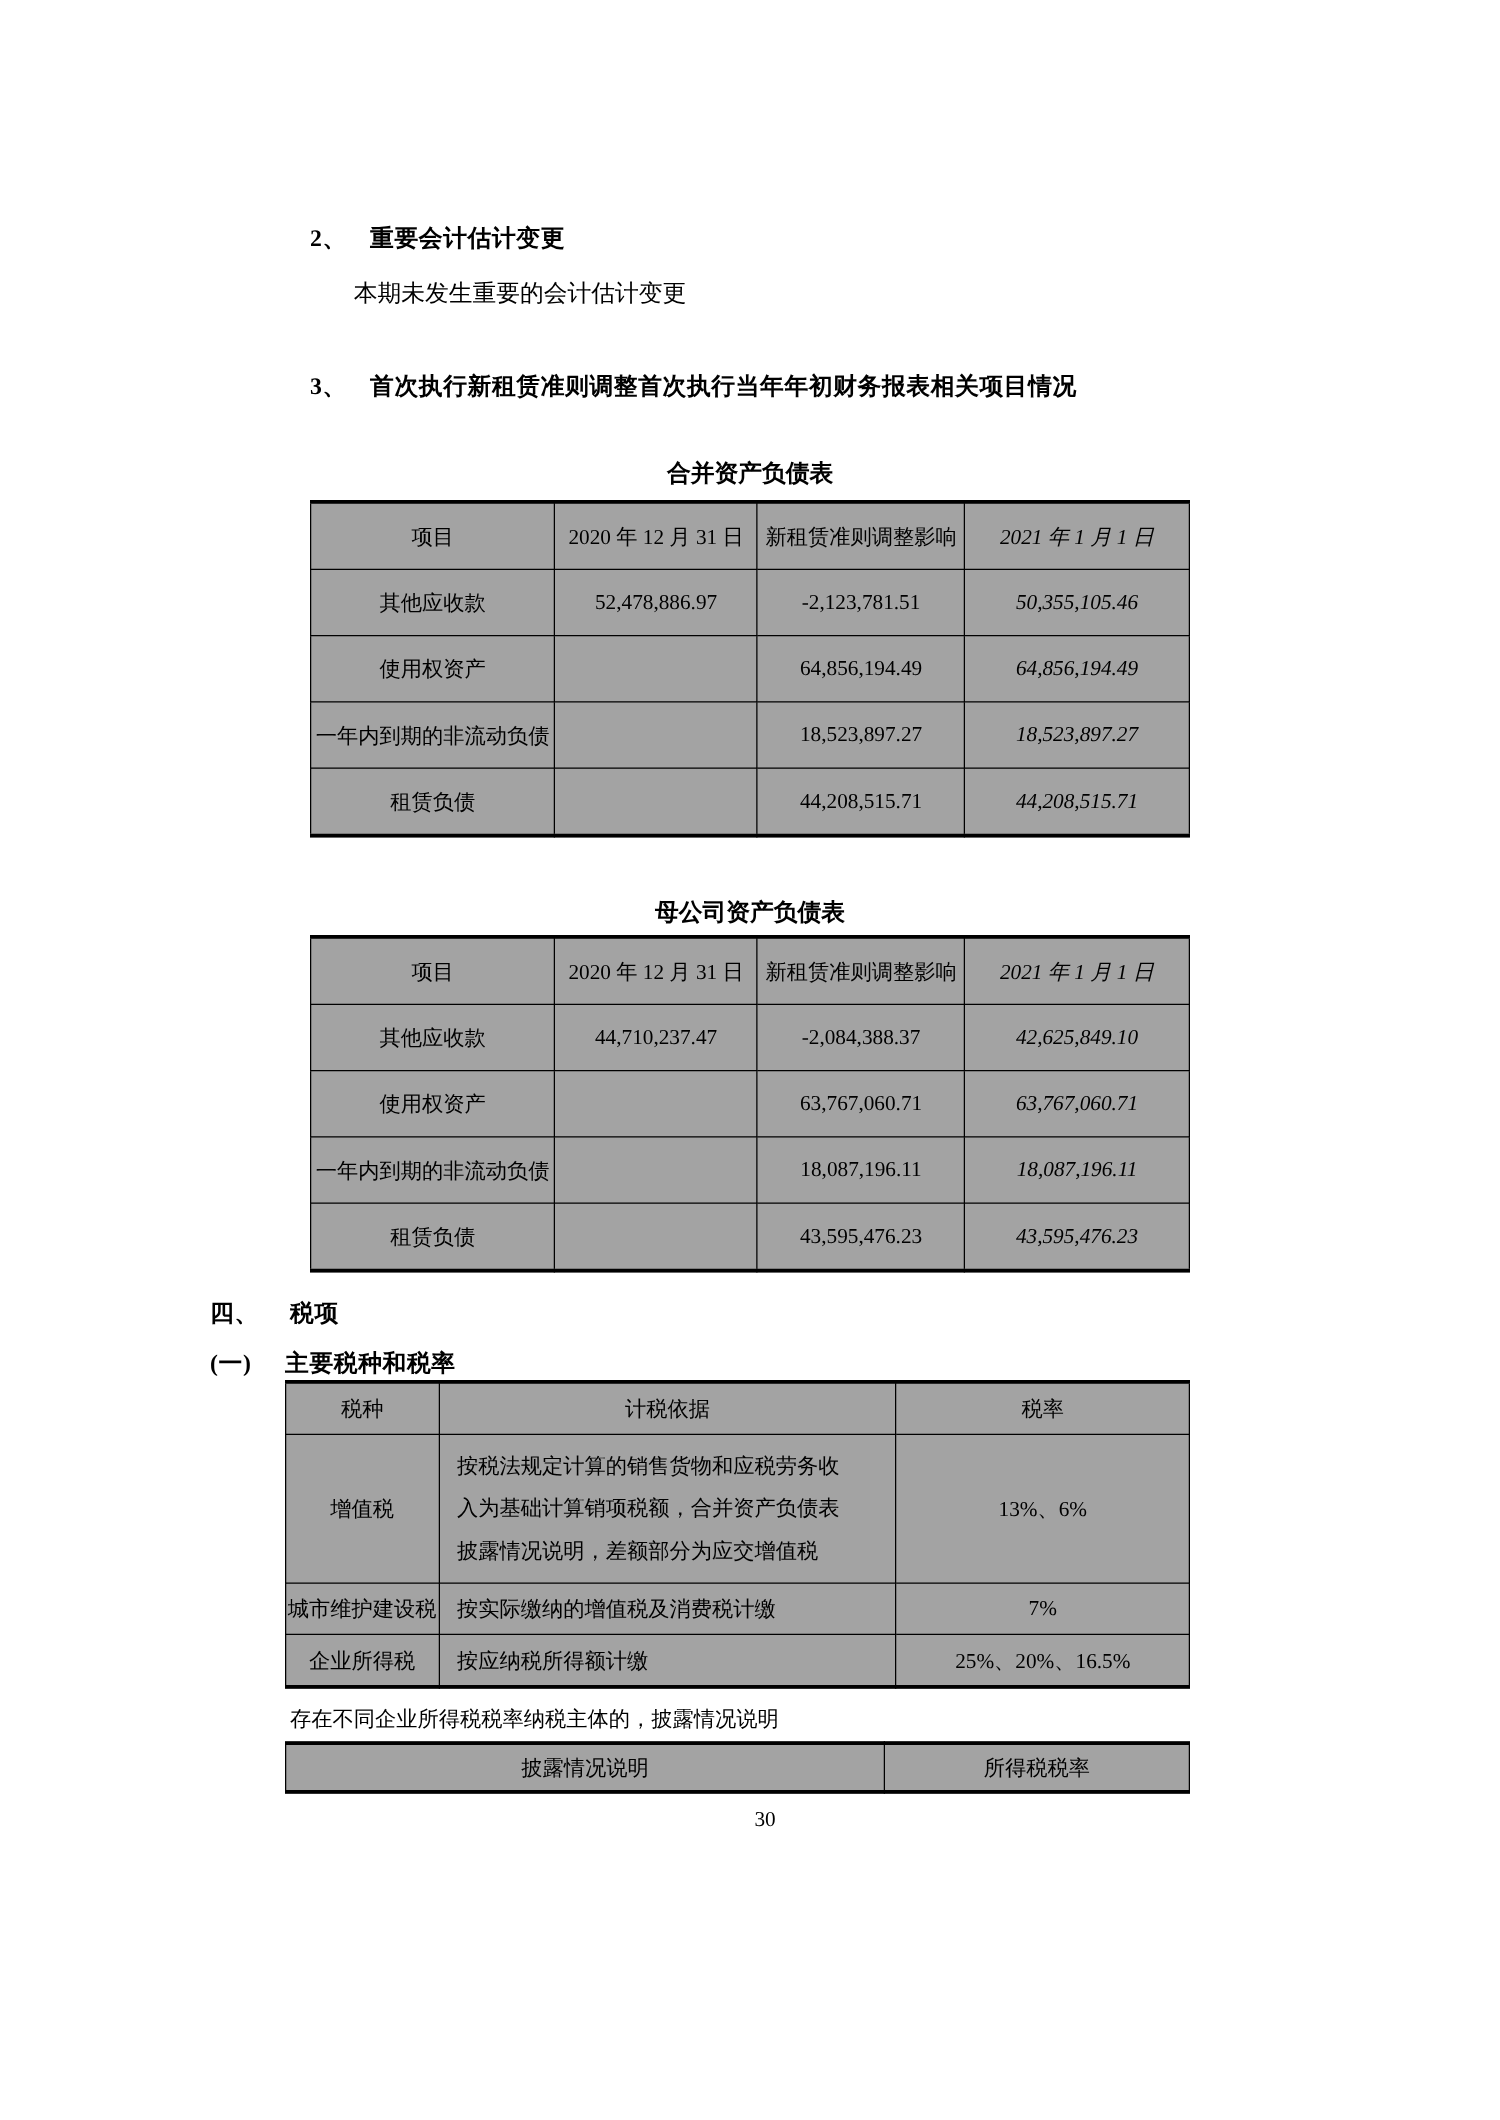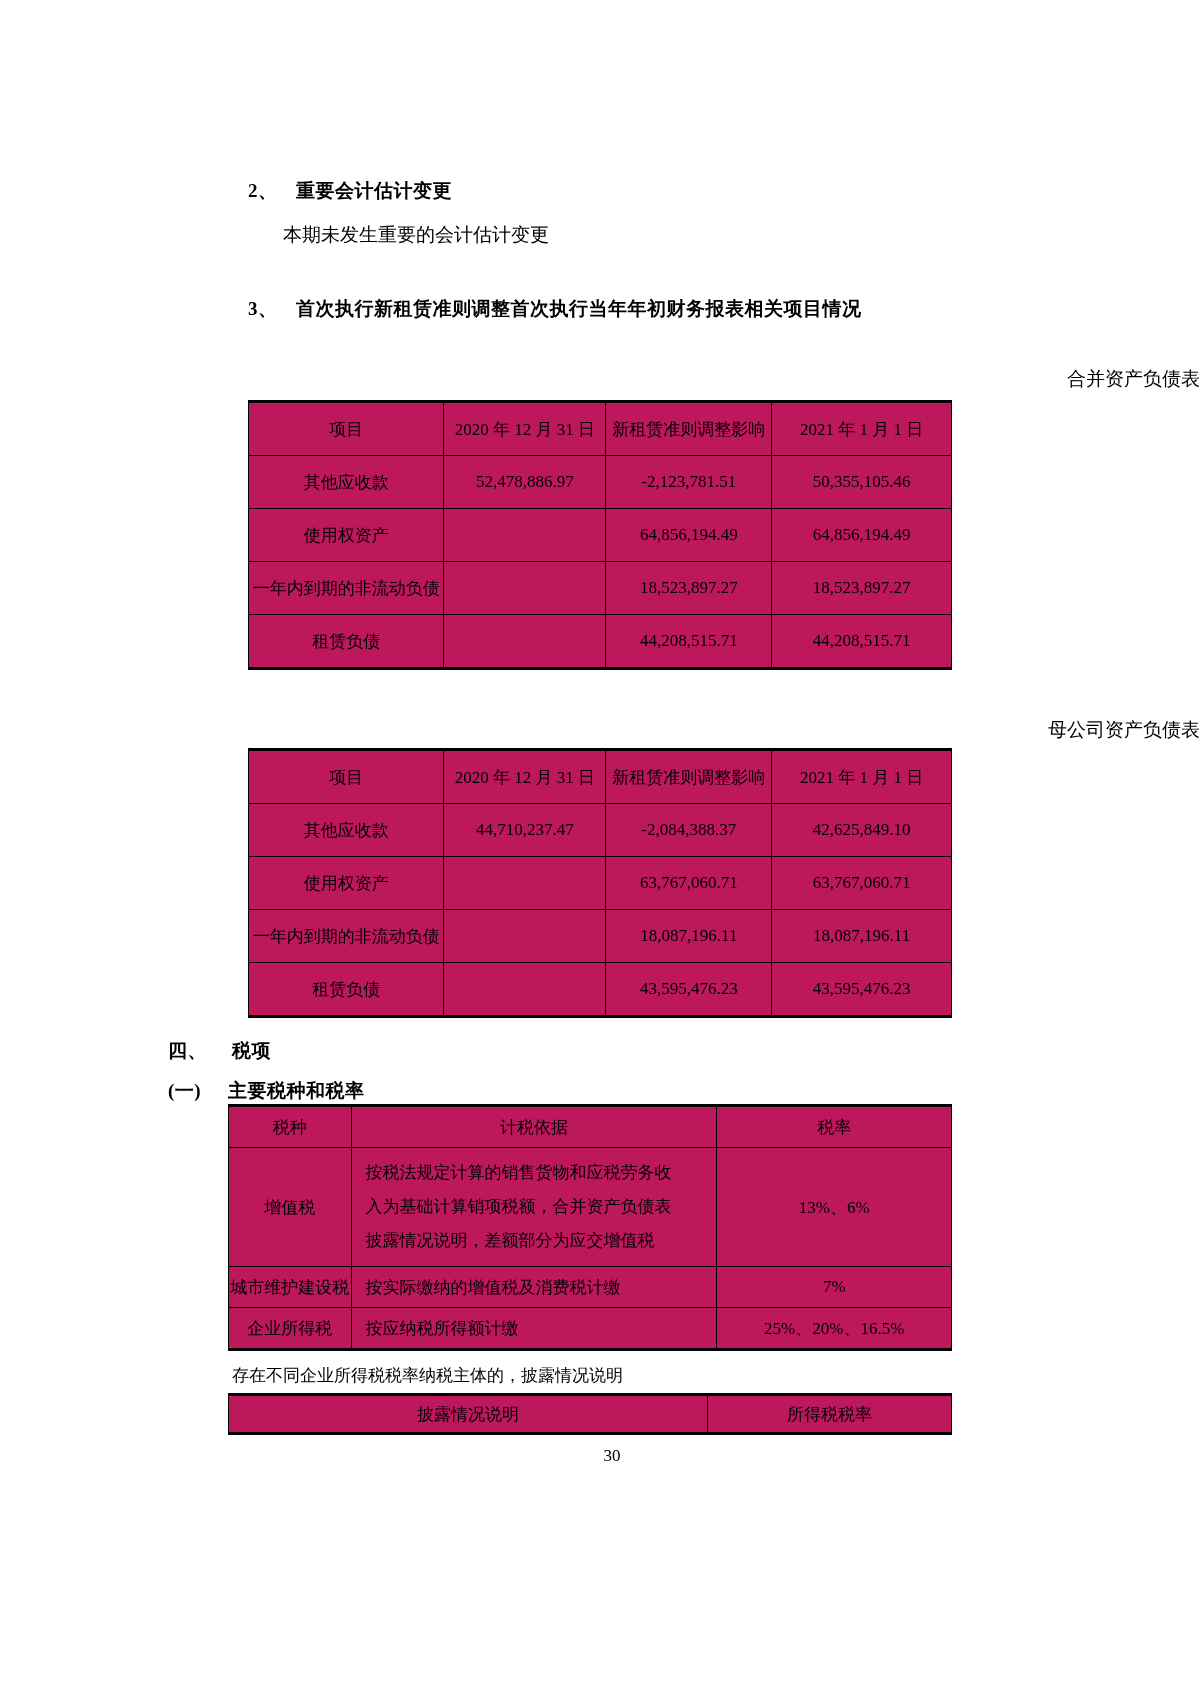--- a/index.html
+++ b/index.html
@@ -44,33 +44,33 @@
   }
   .para {
     position: absolute;
     font-size: 19px;
     white-space: nowrap;
   }
 
   
   .tbl-title {
     position: absolute;
-    font-weight: normal;
+    font-weight: bold;
     font-size: 19px;
-    text-align: right;
+    text-align: center;
     width: 100%;
     left: 0;
   }
 
   
   table.doc {
     position: absolute;
     border-collapse: collapse;
     font-size: 17px;
-    background: #be185d;
+    background: #a3a3a3;
   }
   table.doc td, table.doc th {
     border: 1px solid #000;
     text-align: center;
     vertical-align: middle;
     font-weight: normal;
     padding: 0;
   }
   table.doc.thick {
     border-top: 3px solid #000;
@@ -90,21 +90,21 @@
   .bs {
     left: 248px;
     width: 704px;
   }
   .bs td {
     height: 52px;
   }
   .bs .c0 { width: 208px; }
   .bs .c1 { width: 166px; }
   .bs .c2 { width: 170px; }
-  .bs .c3 { width: 185px; }
+  .bs .c3 { width: 185px; font-style: italic; }
 
   
   .tax {
     left: 228px;
     width: 724px;
     font-size: 17px;
   }
   .tax td { height: 40px; }
   .tax .k0 { width: 132px; }
   .tax .k1 { width: 340px; }

